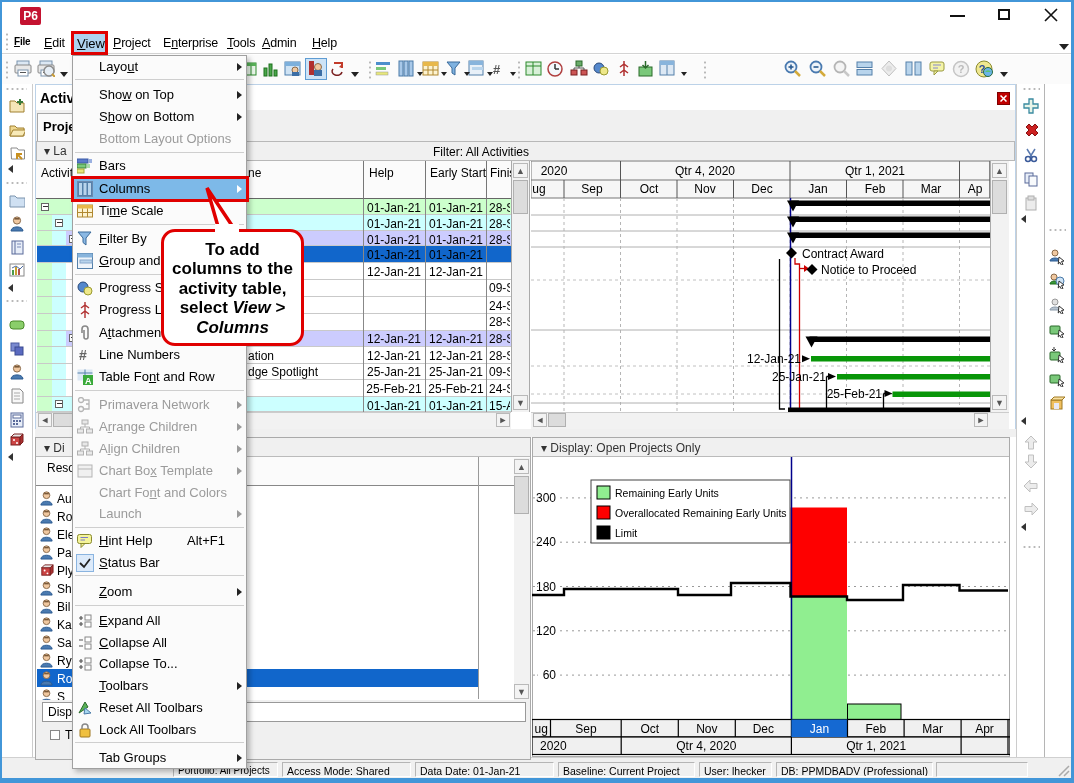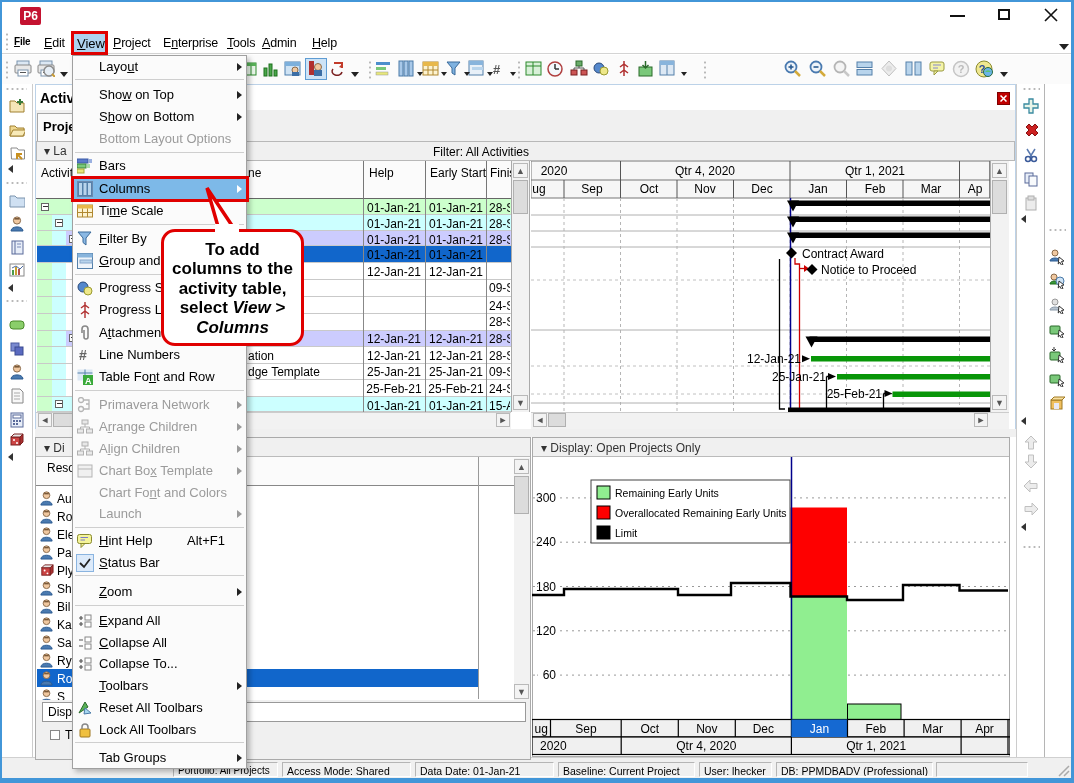--- a/index.html
+++ b/index.html
@@ -451,21 +451,21 @@
 <div class="cell" style="left:428px;top:348.5px;width:56px;text-align:center;">12-Jan-21</div>
 <div class="cell" style="left:489px;top:348.5px;width:21px;">28-S</div>
 <div class="cell" style="left:248px;top:348.5px;">ation</div>
 <div class="abs" style="left:37px;top:362.5px;width:474px;height:1px;background:#c9c9c9;"></div>
 <div class="abs" style="left:37px;top:363.5px;width:15px;height:16.5px;background:#ccffcc;"></div>
 <div class="abs" style="left:52px;top:363.5px;width:14px;height:16.5px;background:#ccffff;"></div>
 <div class="abs" style="left:66px;top:363.5px;width:445px;height:16.5px;background:#ffffff;"></div>
 <div class="cell" style="left:366px;top:365.0px;width:56px;text-align:center;">25-Jan-21</div>
 <div class="cell" style="left:428px;top:365.0px;width:56px;text-align:center;">25-Jan-21</div>
 <div class="cell" style="left:489px;top:365.0px;width:21px;">09-S</div>
-<div class="cell" style="left:248px;top:365.0px;">dge Template</div>
+<div class="cell" style="left:248px;top:365.0px;">dge Spotlight</div>
 <div class="abs" style="left:37px;top:379.0px;width:474px;height:1px;background:#c9c9c9;"></div>
 <div class="abs" style="left:37px;top:380.0px;width:15px;height:17.0px;background:#ccffcc;"></div>
 <div class="abs" style="left:52px;top:380.0px;width:14px;height:17.0px;background:#ccffff;"></div>
 <div class="abs" style="left:66px;top:380.0px;width:445px;height:17.0px;background:#ffffff;"></div>
 <div class="cell" style="left:366px;top:381.5px;width:56px;text-align:center;">25-Feb-21</div>
 <div class="cell" style="left:428px;top:381.5px;width:56px;text-align:center;">25-Feb-21</div>
 <div class="cell" style="left:489px;top:381.5px;width:21px;">24-S</div>
 <div class="cell" style="left:248px;top:381.5px;margin-top:39px;">uration</div>
 <div class="abs" style="left:37px;top:396.0px;width:474px;height:1px;background:#c9c9c9;"></div>
 <div class="abs" style="left:37px;top:397.0px;width:15px;height:15.0px;background:#ccffcc;"></div>

